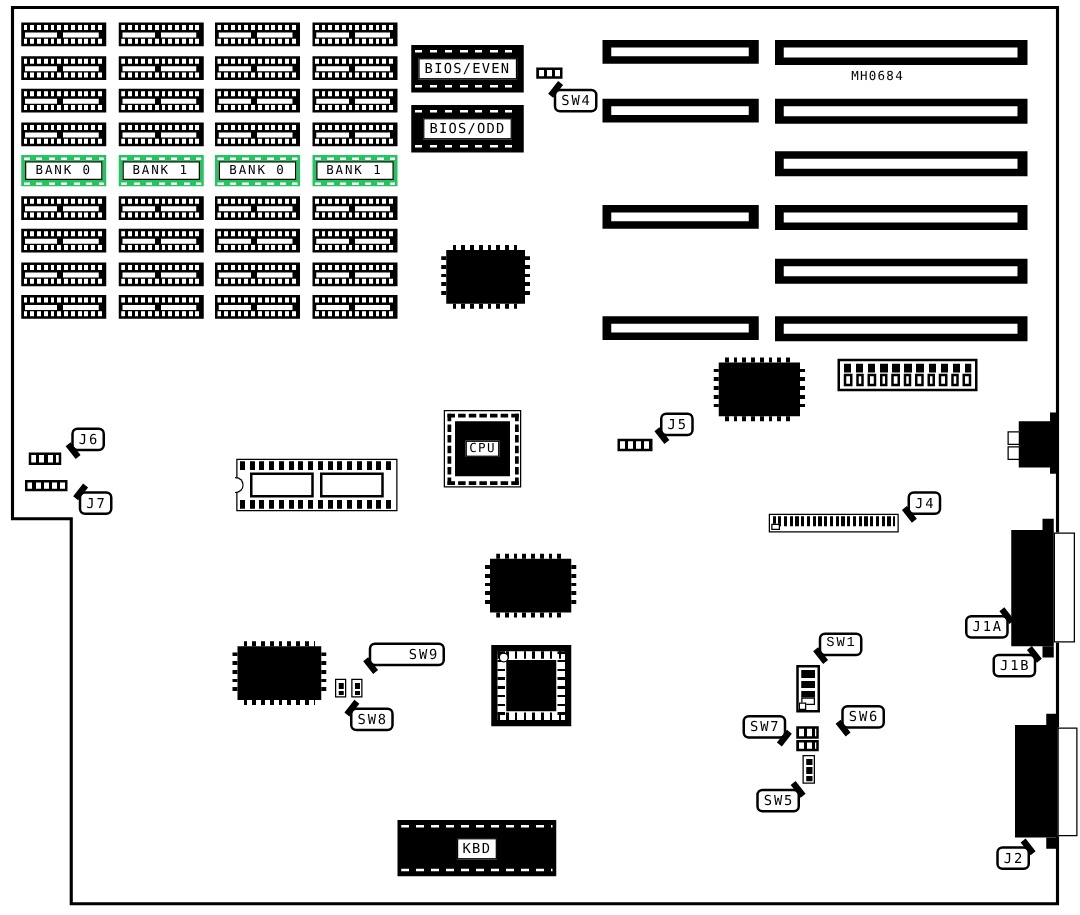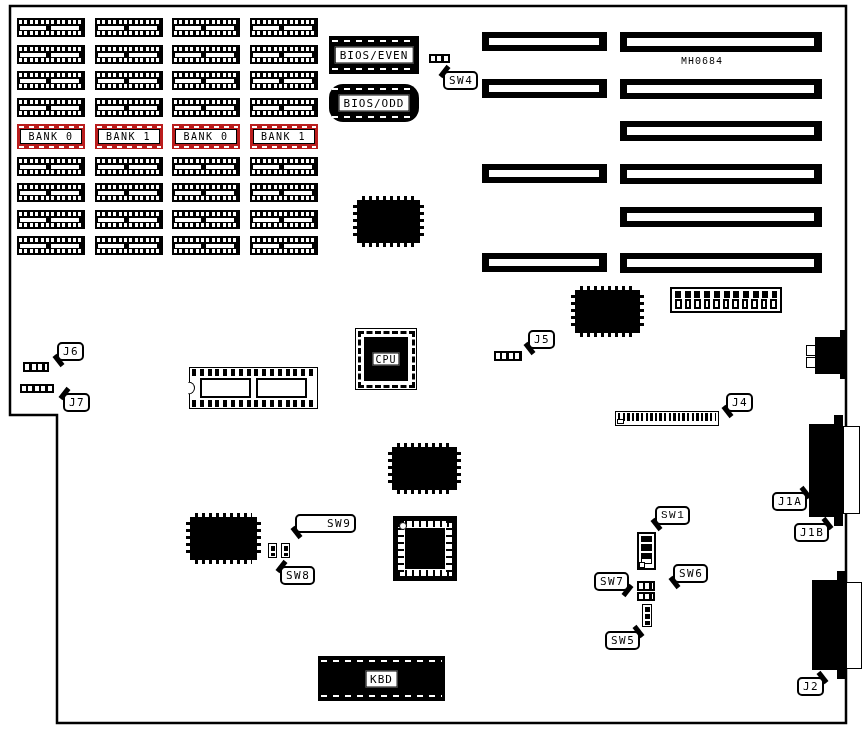--- a/index.html
+++ b/index.html
@@ -21,21 +21,21 @@
     column-gap: 9.5px; row-gap: 7.5px;
   }
   .chip { position:relative; background:#000; }
   .chip::before,.chip::after {
     content:''; position:absolute; left:2px; right:2px; height:4px;
     background: repeating-linear-gradient(90deg,#fff 0 3px,#000 3px 5.4px);
   }
   .chip::before { top:2px; } .chip::after { bottom:2px; }
   .chip .bars { position:absolute; left:3px; right:6px; top:8px; height:4px;
     background: linear-gradient(90deg,#fff 0 44%,#000 44% 52%,#fff 52% 100%); }
-  .bank { position:relative; background:#b91c1c; }
+  .bank { position:relative; background:#22c55e; }
   .bank::before,.bank::after {
     content:''; position:absolute; left:2px; right:2px; height:2px;
     background: repeating-linear-gradient(90deg,#fff 0 5px,transparent 5px 10px);
   }
   .bank::before { top:1.5px; } .bank::after { bottom:1.5px; }
   .bank span { position:absolute; inset:5px 3px; background:#fff; border:1px solid #000;
     font-size:10px; letter-spacing:1.5px; text-align:center; line-height:13px; }
 
   
   .slot { position:absolute; background:#000; }
@@ -250,36 +250,36 @@
         <i class="bars"></i>
       </div>
     <div class="chip">
         <i class="bars"></i>
       </div>
   </div>
 
   <div class="blkchip" style="left:329px;top:36px;width:90px;height:38px;">
     <span class="lbl">BIOS/EVEN</span>
   </div>
-  <div class="blkchip" style="left:329px;top:84px;width:90px;height:38px;border-radius:14px;">
+  <div class="blkchip" style="left:329px;top:84px;width:90px;height:38px;">
     <span class="lbl">BIOS/ODD</span>
   </div>
 
   <div class="slot" style="left:482px;top:32px;width:125px;height:19px;"></div>
   <div class="slot" style="left:482px;top:79px;width:125px;height:19px;"></div>
   <div class="slot" style="left:482px;top:164px;width:125px;height:19px;"></div>
   <div class="slot" style="left:482px;top:253px;width:125px;height:19px;"></div>
   <div class="slot" style="left:620px;top:32px;width:202px;height:20px;"></div>
   <div class="slot" style="left:620px;top:79px;width:202px;height:20px;"></div>
   <div class="slot" style="left:620px;top:121px;width:202px;height:20px;"></div>
   <div class="slot" style="left:620px;top:164px;width:202px;height:20px;"></div>
   <div class="slot" style="left:620px;top:207px;width:202px;height:20px;"></div>
   <div class="slot" style="left:620px;top:253px;width:202px;height:20px;"></div>
 
-  <div class="pn" style="left:681px;top:56px;font-family:Liberation Mono, monospace;">MH0684</div>
+  <div class="pn" style="left:681px;top:56px;">MH0684</div>
 
   <div class="qfp" style="left:357px;top:200px;width:63px;height:43px;">
       <i class="t"></i>
       <i class="b"></i>
       <i class="l"></i>
       <i class="r"></i>
     </div>
   <div class="qfp" style="left:575px;top:290px;width:65px;height:43px;">
       <i class="t"></i>
       <i class="b"></i>

